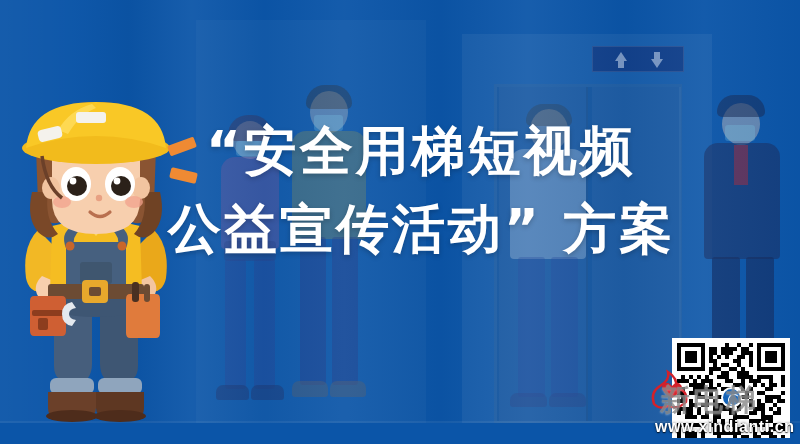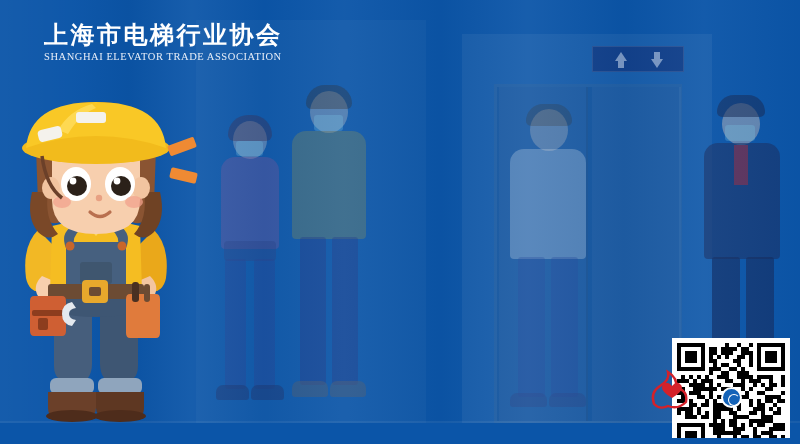--- a/index.html
+++ b/index.html
@@ -175,24 +175,20 @@
     <div class="g-leg" style="left:46px;top:156px;width:28px;height:138px;background:rgba(20,44,96,.62);"></div>
     <div class="g-shoe" style="left:4px;top:290px;width:38px;height:15px;background:rgba(14,32,74,.7);"></div>
     <div class="g-shoe" style="left:44px;top:290px;width:38px;height:15px;background:rgba(14,32,74,.7);"></div>
   </div>
 
   <div class="bg-vgrad"></div>
   <div class="floorline"></div>
   <div class="bg-floor"></div>
 
   <div class="logo-wrap">
-    <div class="logo-text">
-      <div class="logo-cn">上海市电梯行业协会</div>
-      <div class="logo-en">SHANGHAI ELEVATOR TRADE ASSOCIATION</div>
-    </div>
   </div>
 
   <svg id="mascot" viewBox="0 0 200 348" xmlns="http://www.w3.org/2000/svg">
 
     <path d="M58 196 L58 270 Q58 278 62 282 L62 296 L92 296 L92 282 Q96 276 96 268 L96 196 Z" fill="#465e7c"></path>
     <path d="M104 196 L104 268 Q104 276 108 282 L108 296 L138 296 L138 282 Q142 278 142 270 L142 196 Z" fill="#3e5673"></path>
 
     <rect x="54" y="282" width="44" height="16" rx="6" fill="#8fa5bd"></rect>
     <rect x="102" y="282" width="44" height="16" rx="6" fill="#8fa5bd"></rect>
 
@@ -262,20 +258,24 @@
     <path d="M96 8 Q74 14 62 34 l10 4 Q84 18 100 12 Z" fill="#ffdd5e" opacity=".8"></path>
     <rect x="80" y="16" width="30" height="11" rx="3" fill="#f4f2ec"></rect>
     <rect x="42" y="32" width="24" height="12" rx="4" fill="#f4f2ec" transform="rotate(-14 54 38)"></rect>
 
     <path d="M46 60 q4 30 20 42" stroke="#6b4029" stroke-width="3.5" fill="none"></path>
   </svg>
 
   <div class="spark spark1"></div>
   <div class="spark spark2"></div>
 
+  <div class="headline">
+    <div>“安全用梯短视频</div>
+    <div class="hl2">公益宣传活动” 方案</div>
+  </div>
 
 
   <svg class="ribbon" viewBox="0 0 44 44" xmlns="http://www.w3.org/2000/svg">
     <path d="M6 36 Q2 24 12 18 Q22 12 20 4 Q30 10 28 20 Q40 22 38 34 Q30 42 20 38 Q12 42 6 36 Z" fill="none" stroke="#d4212a" stroke-width="2.4"></path>
     <path d="M24 18 q5 -6 9 -1 q4 5 -9 13 q-13 -8 -9 -13 q4 -5 9 1 z" fill="#d4212a"></path>
   </svg>
 
   <div class="qr-box">
     <div class="qr-canvas" id="qr-canvas">
         <i style="position:absolute;left:0.00px;top:0.00px;width:4.30px;height:4.30px;background:#000"></i>
@@ -618,14 +618,16 @@
         <i style="position:absolute;left:64.00px;top:92.00px;width:4.30px;height:4.30px;background:#000"></i>
         <i style="position:absolute;left:68.00px;top:92.00px;width:4.30px;height:4.30px;background:#000"></i>
         <i style="position:absolute;left:76.00px;top:92.00px;width:4.30px;height:4.30px;background:#000"></i>
         <i style="position:absolute;left:80.00px;top:92.00px;width:4.30px;height:4.30px;background:#000"></i>
         <i style="position:absolute;left:92.00px;top:92.00px;width:4.30px;height:4.30px;background:#000"></i>
         <i style="position:absolute;left:96.00px;top:92.00px;width:4.30px;height:4.30px;background:#000"></i>
         <i style="position:absolute;left:104.00px;top:92.00px;width:4.30px;height:4.30px;background:#000"></i>
       <div class="qr-logo"></div>
     </div>
   </div>
+  <div class="qr-brand">新电梯</div>
+  <div class="qr-url">www.xindianti.cn</div>
 
 </div>
 
 </body></html>

